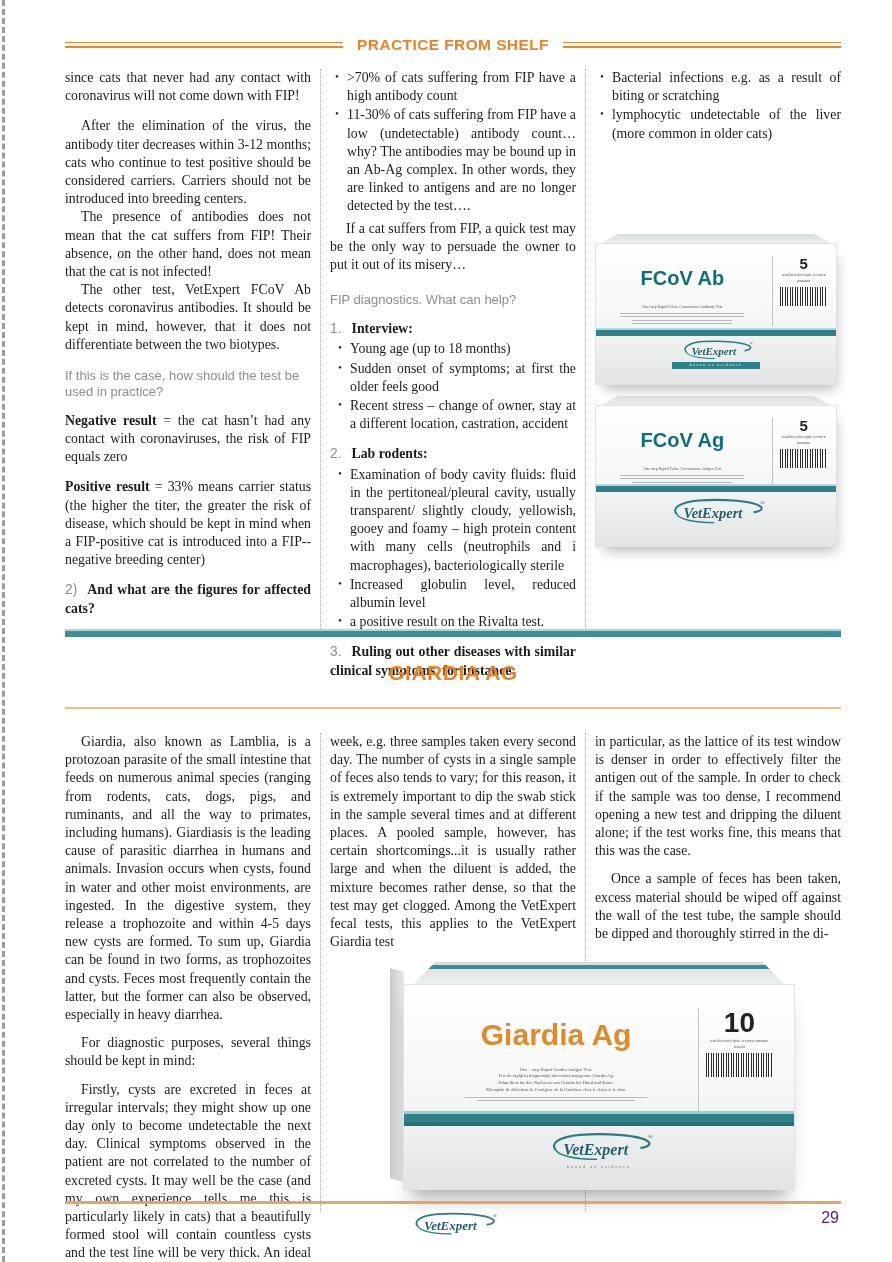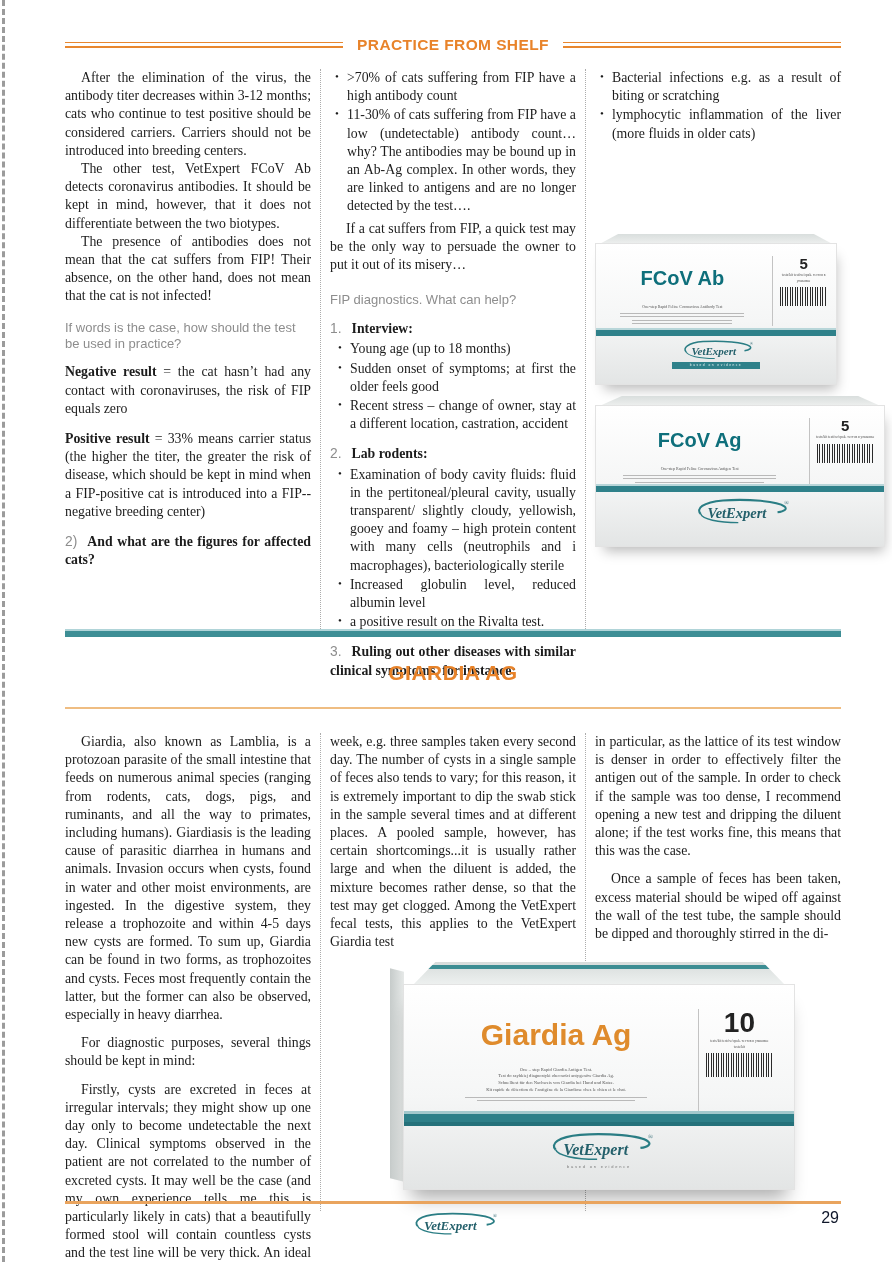--- a/index.html
+++ b/index.html
@@ -36,21 +36,21 @@
 
   
   .tealrule{height:6px;border-top:2px solid #b0d4d8;background:#3d8e95;}
   .gtitle{font-family:"Liberation Sans","DejaVu Sans",sans-serif;font-weight:bold;font-size:21px;
           color:#e8832a;letter-spacing:.5px;text-align:center;margin:24px 0 22px;}
   .tanrule{height:0;border-top:2.5px solid #efbd82;}
 
   
   .pbox{position:relative;width:242px;height:142px;}
   .pbox1{margin-top:100px;}
-  .pbox2{margin-top:20px;padding-left:48px;}
+  .pbox2{margin-top:20px;}
   .ptop{position:absolute;left:5px;right:5px;top:-9px;height:10px;
         background:linear-gradient(180deg,#d9dedd,#eef0ef);
         clip-path:polygon(8% 0,92% 0,100% 100%,0 100%);}
   .pfront{position:absolute;inset:0;background:linear-gradient(180deg,#ffffff,#f5f6f6 55%,#e3e5e5 100%);
           border:1px solid #e3e3e3;box-shadow:4px 9px 12px -5px rgba(0,0,0,.28);}
   .pname{position:absolute;top:15%;left:5%;width:62%;text-align:center;
          font-family:"Liberation Sans","DejaVu Sans",sans-serif;font-weight:bold;
          font-size:20px;color:#0e6f7b;}
   .pmicro{position:absolute;top:43%;left:6%;width:60%;text-align:center;
           font-size:4px;line-height:1.5;color:#555;}
@@ -91,43 +91,44 @@
         background:linear-gradient(180deg,#a3c8cc 0 3px,#2e7f88 3px 75%,#25717a 75% 100%);}
   .gbox .plogoarea{top:calc(62% + 20px);}
 
   .logo-svg{display:block;}
 
   
   .footer{position:absolute;left:65px;top:1201px;width:776px;border-top:3px solid #e9a45e;}
   .frow{position:relative;height:40px;}
   .flogo{position:absolute;left:50%;top:7px;transform:translateX(-50%);}
   .fpage{position:absolute;right:2px;top:5px;font-family:"Liberation Sans","DejaVu Sans",sans-serif;
-         font-size:16px;color:#0f172a;}
+         font-size:16px;color:#4c1d95;}
 </style>
 </head>
 <body>
 
 <div class="page">
   <div class="perf"></div>
 
   <div class="content">
 
     <div class="hdr">
       <div class="hrule"></div>
       <div class="htitle">PRACTICE FROM SHELF</div>
       <div class="hrule"></div>
     </div>
 
     <div class="cols sec1">
 
       <div class="col">
+        <p class="sp">since cats that never had any contact with coronavirus will not come down with FIP!</p>
         <p class="ind">After the elimination of the virus, the antibody titer decreases within 3-12 months; cats who continue to test positive should be considered carriers. Carriers should not be introduced into breeding centers.</p>
+        <p class="ind">The presence of antibodies does not mean that the cat suffers from FIP! Their absence, on the other hand, does not mean that the cat is not infected!</p>
         <p class="ind">The other test, VetExpert FCoV Ab detects coronavirus antibodies. It should be kept in mind, however, that it does not differentiate between the two biotypes.</p>
-        <p class="ind">The presence of antibodies does not mean that the cat suffers from FIP! Their absence, on the other hand, does not mean that the cat is not infected!</p>
-        <p class="subhead">If words is the case, how should the test be used in practice?</p>
+        <p class="subhead">If this is the case, how should the test be used in practice?</p>
         <p class="numblock"><span class="bold">Negative result</span><span> = the cat hasn’t had any contact with coronaviruses, the risk of FIP equals zero</span></p>
         <p class="numblock"><span class="bold">Positive result</span><span> = 33% means carrier status (the higher the titer, the greater the risk of disease, which should be kept in mind when a FIP-positive cat is introduced into a FIP--negative breeding center)</span></p>
         <p class="numblock"><span class="gnum">2)</span><span class="bold">And what are the figures for affected cats?</span></p>
       </div>
 
       <div class="col colsep">
         <div class="bullet">&gt;70% of cats suffering from FIP have a high antibody count</div>
         <div class="bullet">11-30% of cats suffering from FIP have a low (undetectable) antibody count… why? The antibodies may be bound up in an Ab-Ag complex. In other words, they are linked to antigens and are no longer detected by the test….</div>
         <p class="ind" style="margin-top:4px;">If a cat suffers from FIP, a quick test may be the only way to persuade the owner to put it out of its misery…</p>
         <p class="subhead" style="margin-top:18px;">FIP diagnostics. What can help?</p>
@@ -141,21 +142,21 @@
         <div class="sublist">
           <div class="bullet">Examination of body cavity fluids: fluid in the pertitoneal/pleural cavity, usually transparent/ slightly cloudy, yellowish, gooey and foamy – high protein content with many cells (neutrophils and i macrophages), bacteriologically sterile</div>
           <div class="bullet">Increased globulin level, reduced albumin level</div>
           <div class="bullet">a positive result on the Rivalta test.</div>
         </div>
         <p class="numblock"><span class="gnum">3.</span><span class="bold">Ruling out other diseases with similar clinical symptoms, for instance:</span></p>
       </div>
 
       <div class="col colsep">
         <div class="bullet sp">Bacterial infections e.g. as a result of biting or scratching</div>
-        <div class="bullet">lymphocytic inflammation of the liver (more fluids in older cats)</div>
+        <div class="bullet">lymphocytic undetectable of the liver (more common in older cats)</div>
 
         <div class="pbox pbox1">
           <div class="ptop"></div>
           <div class="pfront">
             <div class="pname">FCoV Ab</div>
             <div class="pmicro">
               <div>One-step Rapid Feline Coronavirus Antibody Test</div>
               <div class="hair"></div>
               <div class="hair"></div>
               <div class="hair w2"></div>

